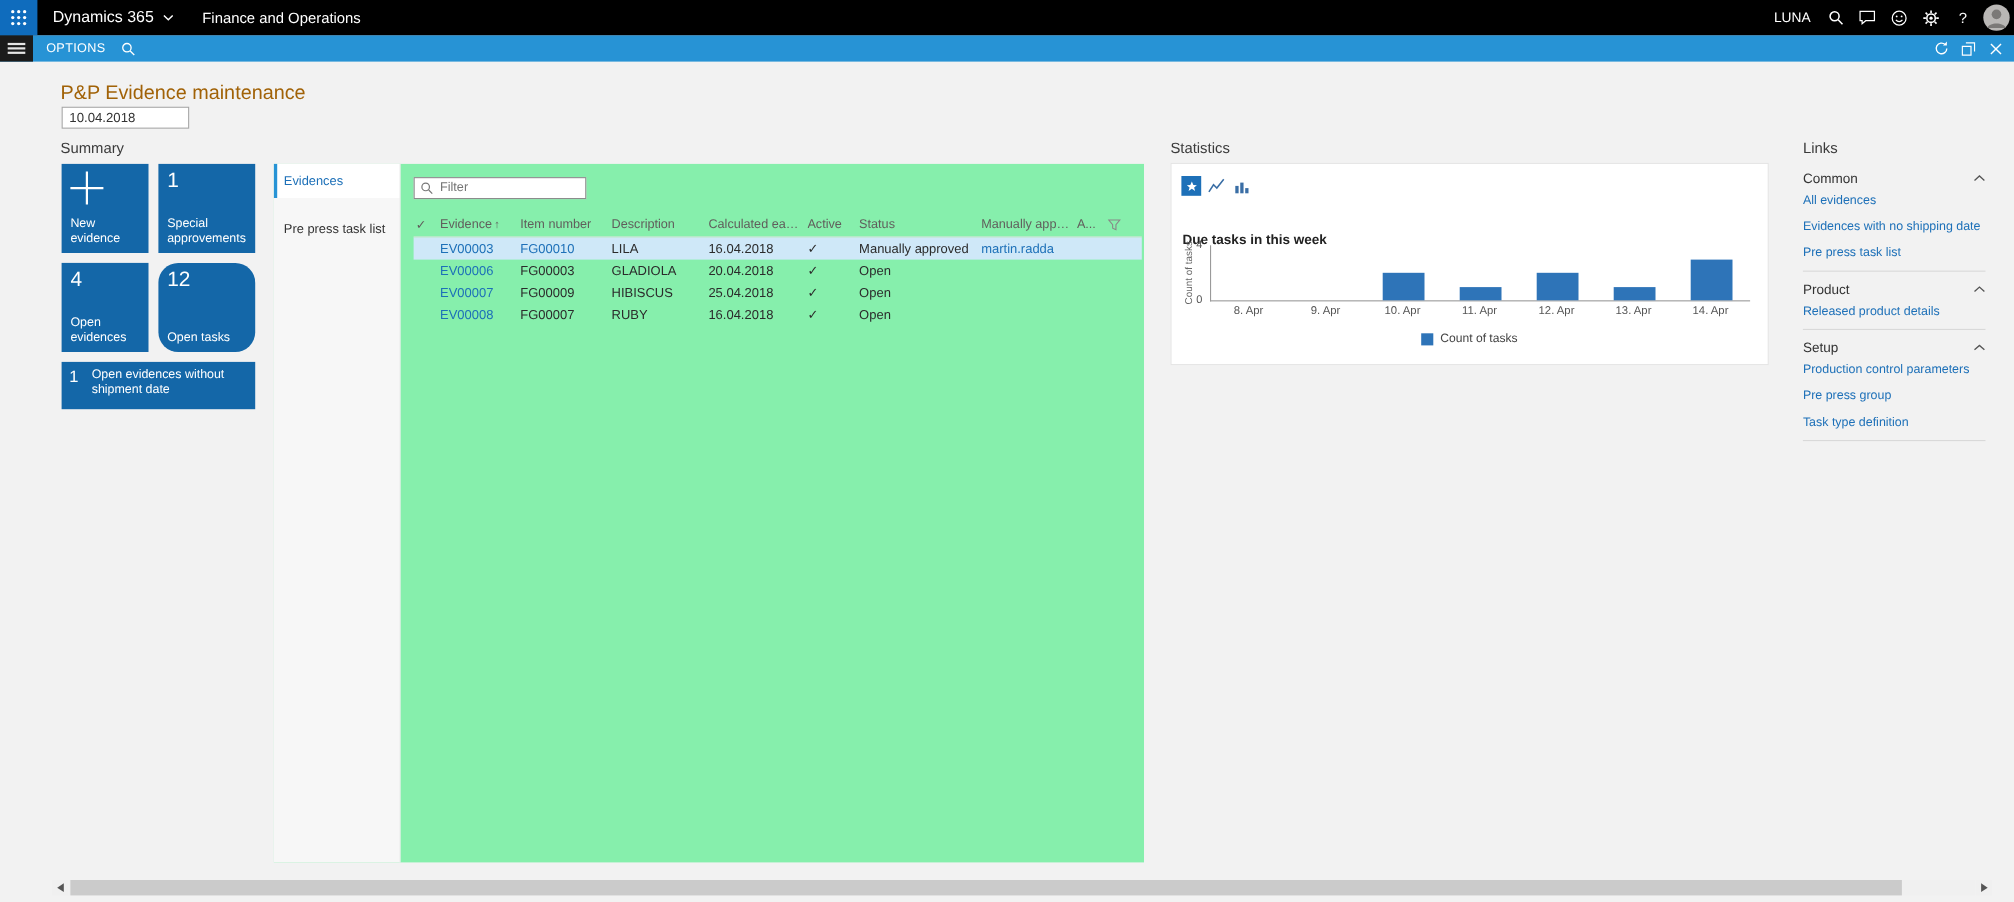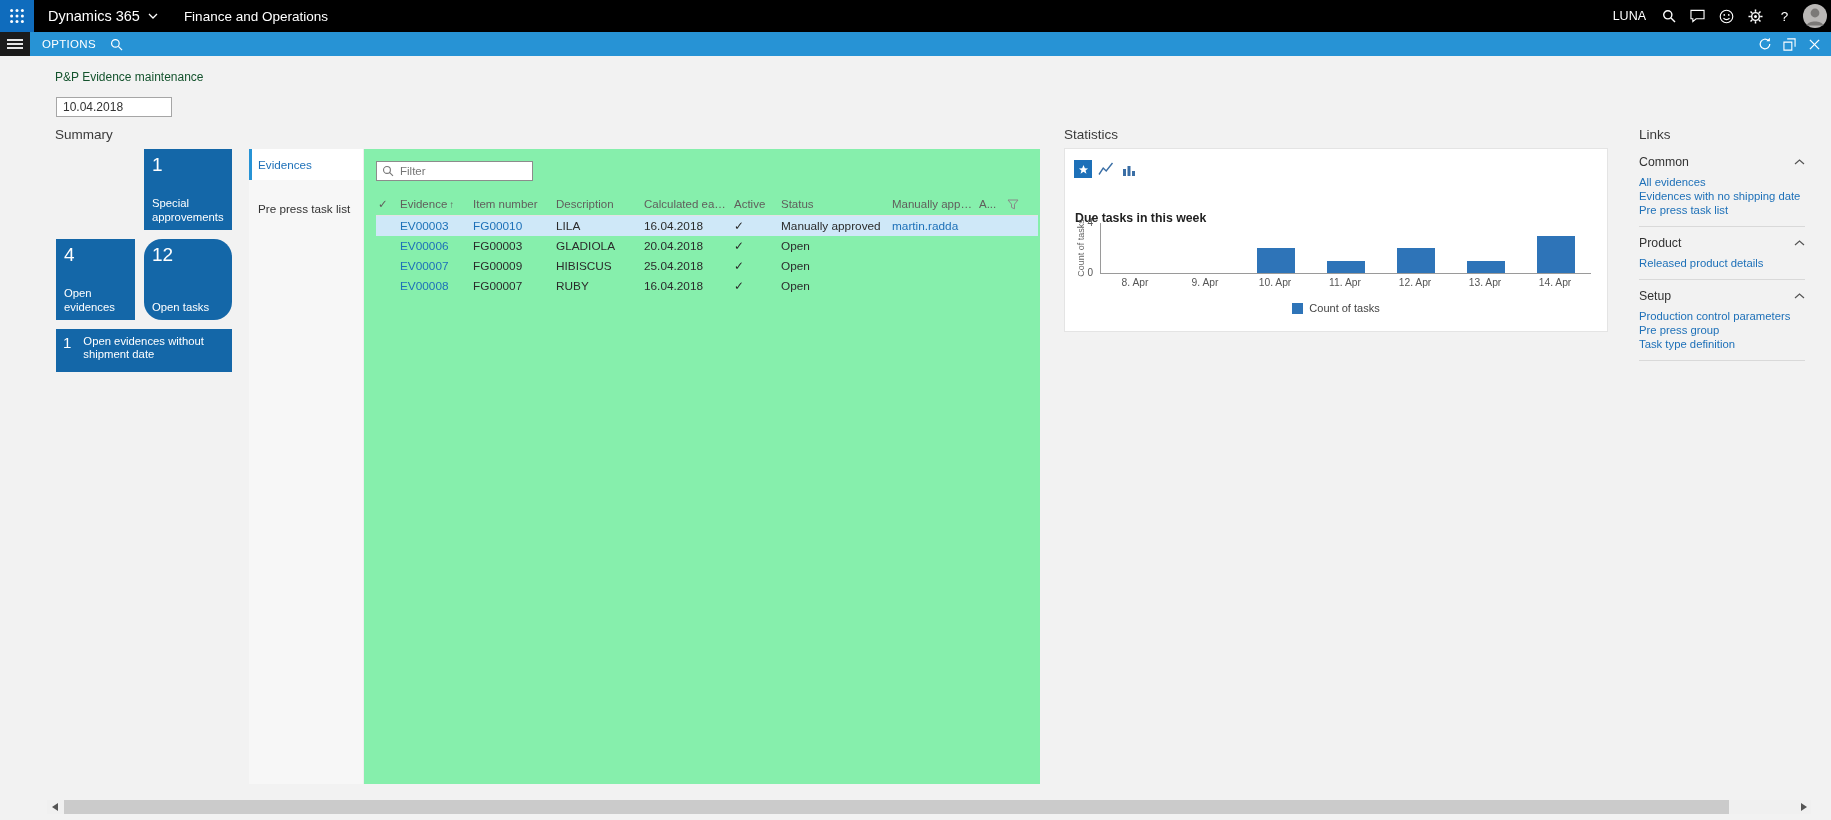--- a/index.html
+++ b/index.html
@@ -22,21 +22,21 @@
   
   .cmdbar{position:absolute;top:32px;left:0;right:0;height:24px;background:#2793d5;display:flex;align-items:center;color:#fff;z-index:4;}
   .hamburger{width:30px;height:24px;background:#1b1b1b;display:flex;flex-direction:column;justify-content:center;gap:2.5px;padding:0 7px;box-sizing:border-box;cursor:pointer;}
   .hamburger span{display:block;height:1.7px;background:#e6e6e6;}
   .options{font-size:11.5px;letter-spacing:.3px;padding:0 12px;cursor:pointer;}
   .cmd-search{background:none;border:none;cursor:pointer;padding:0;margin-left:2px;}
   .cmd-right{margin-left:auto;display:flex;align-items:center;padding-right:4px;}
   .c-ico{width:25px;height:24px;display:flex;align-items:center;justify-content:center;background:none;border:none;cursor:pointer;padding:0;}
 
   
-  .page-title{position:absolute;left:55px;top:62px;font-size:12px;color:#14532d;font-weight:400;}
+  .page-title{position:absolute;left:55px;top:62px;font-size:18px;color:#a16207;font-weight:400;}
   .date-input{position:absolute;left:56px;top:97px;width:116px;height:20px;border:1px solid #a6a6a6;background:#fff;
               font-size:12px;color:#333;padding:0 6px;box-sizing:border-box;font-family:inherit;}
   .section-label{position:absolute;font-size:13.5px;color:#3b3b3b;}
   .summary-label{left:55px;top:127px;}
   .stats-label{left:1064px;top:127px;}
   .links-label{left:1639px;top:127px;}
 
   
   .tiles{position:absolute;left:56px;top:149px;width:176px;height:224px;}
   .tile{background:#1467a8;color:#fff;position:absolute;cursor:pointer;}
@@ -92,21 +92,21 @@
   .ytick{position:absolute;font-size:10px;color:#555;width:20px;text-align:right;}
   .ytick.top{left:8px;top:68px;}
   .ytick.bottom{left:8px;top:118px;}
   .ylabel{position:absolute;left:-19px;top:94px;width:70px;text-align:center;font-size:9px;color:#666;transform:rotate(-90deg);}
   .legend{position:absolute;left:0;right:0;top:153px;display:flex;justify-content:center;align-items:center;gap:6px;font-size:11px;color:#444;}
   .legend .sw{width:11px;height:11px;background:#2e74b8;}
 
   
   .links-panel{position:absolute;left:1639px;top:146px;width:166px;}
   .link-section-header{display:flex;align-items:center;justify-content:space-between;font-size:12.3px;color:#333;cursor:pointer;height:20px;margin-top:6px;}
-  .links-list{display:flex;flex-direction:column;gap:2px;margin:4px 0 10px;justify-content:space-between;}
+  .links-list{display:flex;flex-direction:column;gap:12px;margin:4px 0 10px;justify-content:space-between;}
   .links-list .link{font-size:11.3px;}
   .divider{border:none;border-top:1px solid #d9d9d9;margin:0 0 2px;}
 
   
   .hscroll{position:absolute;left:47px;right:20px;top:799px;height:16px;display:flex;align-items:center;}
   .scroll-arrow{width:15px;height:14px;display:flex;align-items:center;justify-content:center;cursor:pointer;background:#f0f0f0;border:none;padding:0;}
   .tri-left{width:0;height:0;border-top:4px solid transparent;border-bottom:4px solid transparent;border-right:6px solid #555;}
   .tri-right{width:0;height:0;border-top:4px solid transparent;border-bottom:4px solid transparent;border-left:6px solid #555;}
   .scroll-track{flex:1;height:14px;background:#f0f0f0;position:relative;}
   .scroll-thumb{position:absolute;left:2px;top:0;height:14px;width:96%;background:#cbcbcb;cursor:grab;}
@@ -220,20 +220,29 @@
       </svg>
     </button>
   </div>
 </div>
 
 <h1 class="page-title">P&amp;P Evidence maintenance</h1>
 <input class="date-input" value="10.04.2018" style="">
 
 <div class="section-label summary-label">Summary</div>
 <div class="tiles">
+  <div class="tile tile1">
+    <div class="plus">
+      <svg width="34" height="34" viewBox="0 0 34 34">
+          <line x1="17" y1="2" x2="17" y2="32" stroke="#fff" stroke-width="2"></line>
+          <line x1="2" y1="17" x2="32" y2="17" stroke="#fff" stroke-width="2"></line>
+        </svg>
+    </div>
+    <div class="t-label">New evidence</div>
+  </div>
   <div class="tile tile2">
     <div class="count">1</div>
     <div class="t-label">Special approvements</div>
   </div>
   <div class="tile tile3">
     <div class="count">4</div>
     <div class="t-label">Open evidences</div>
   </div>
   <div class="tile tile4">
     <div class="count">12</div>

